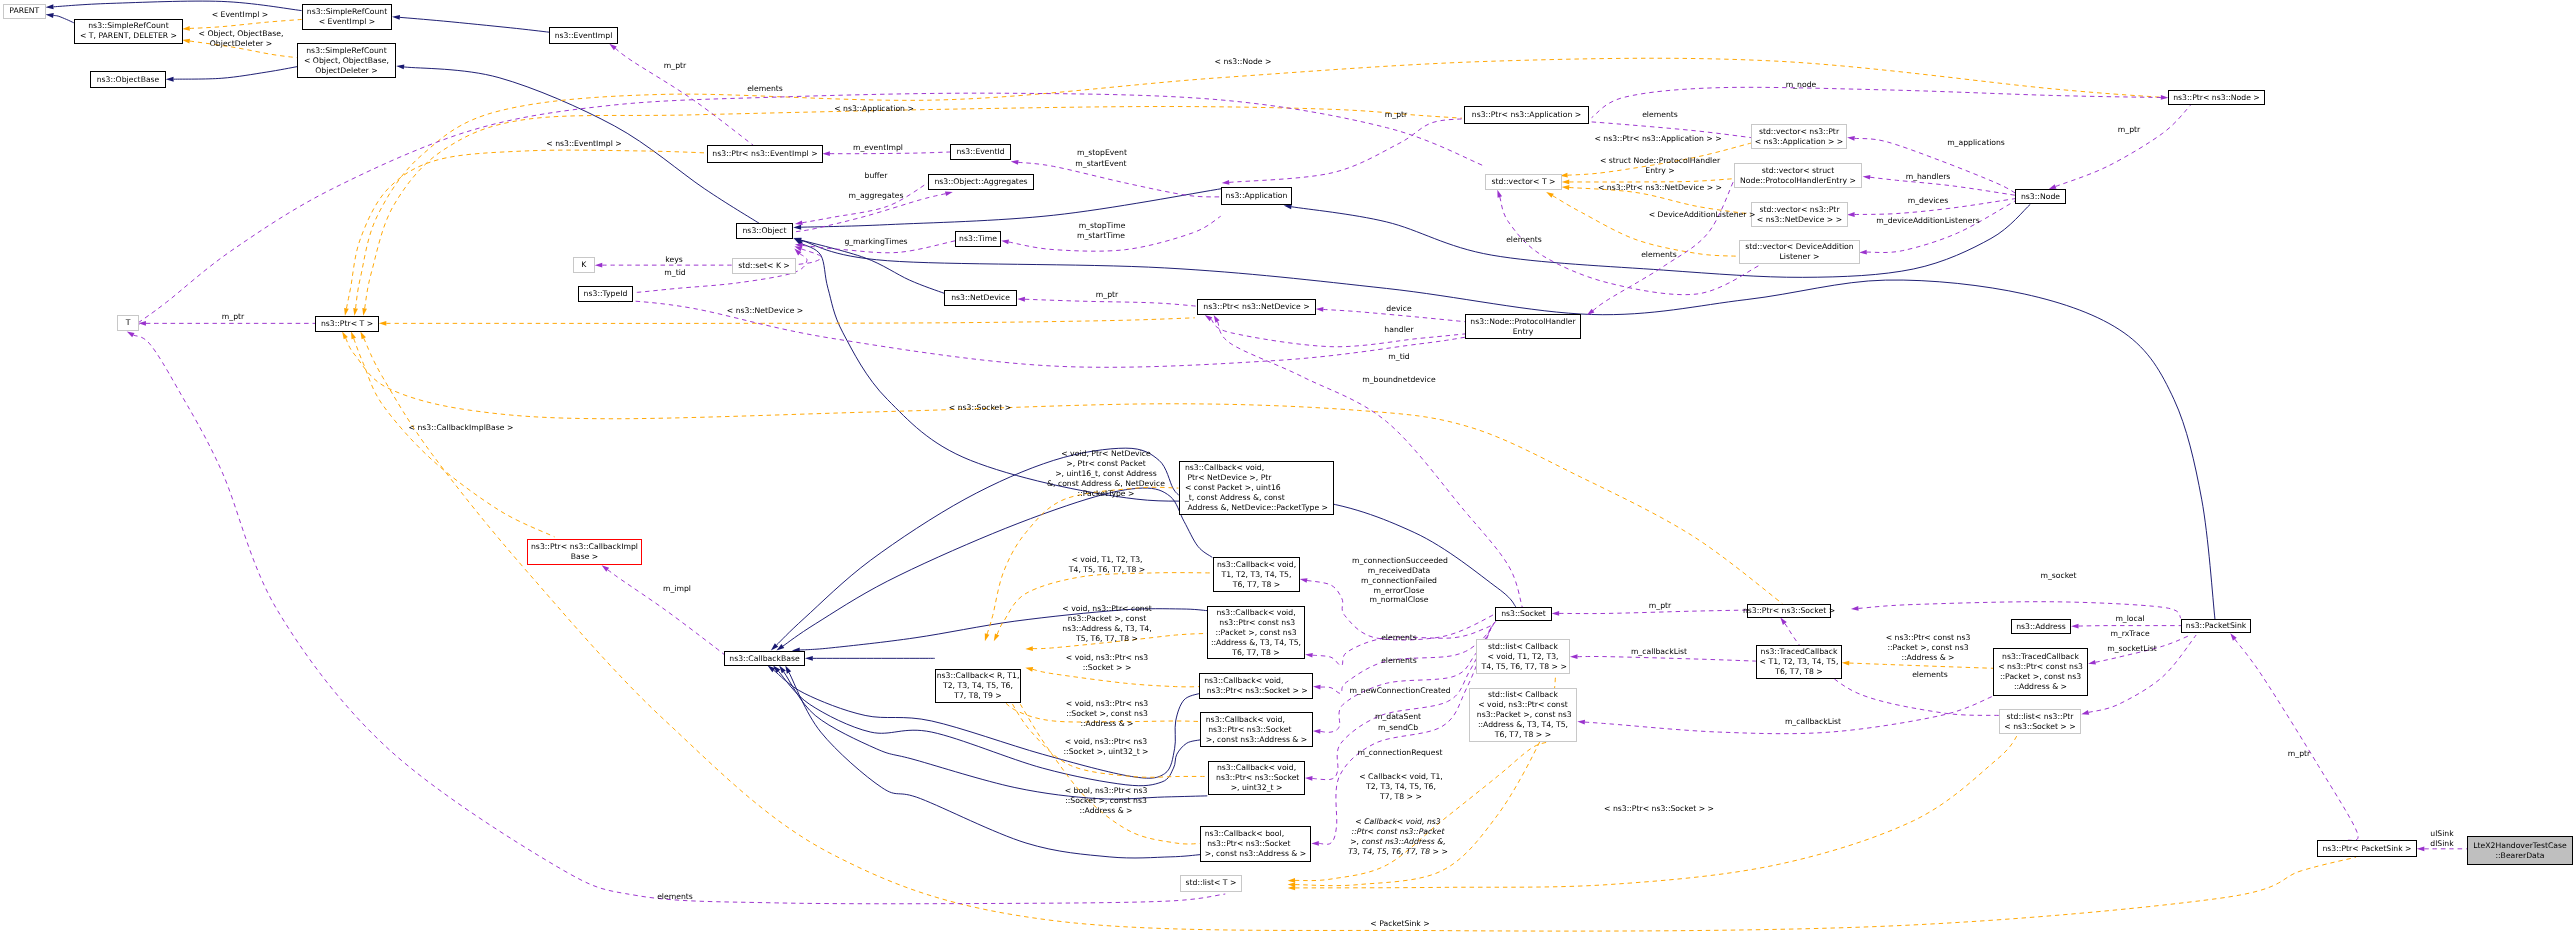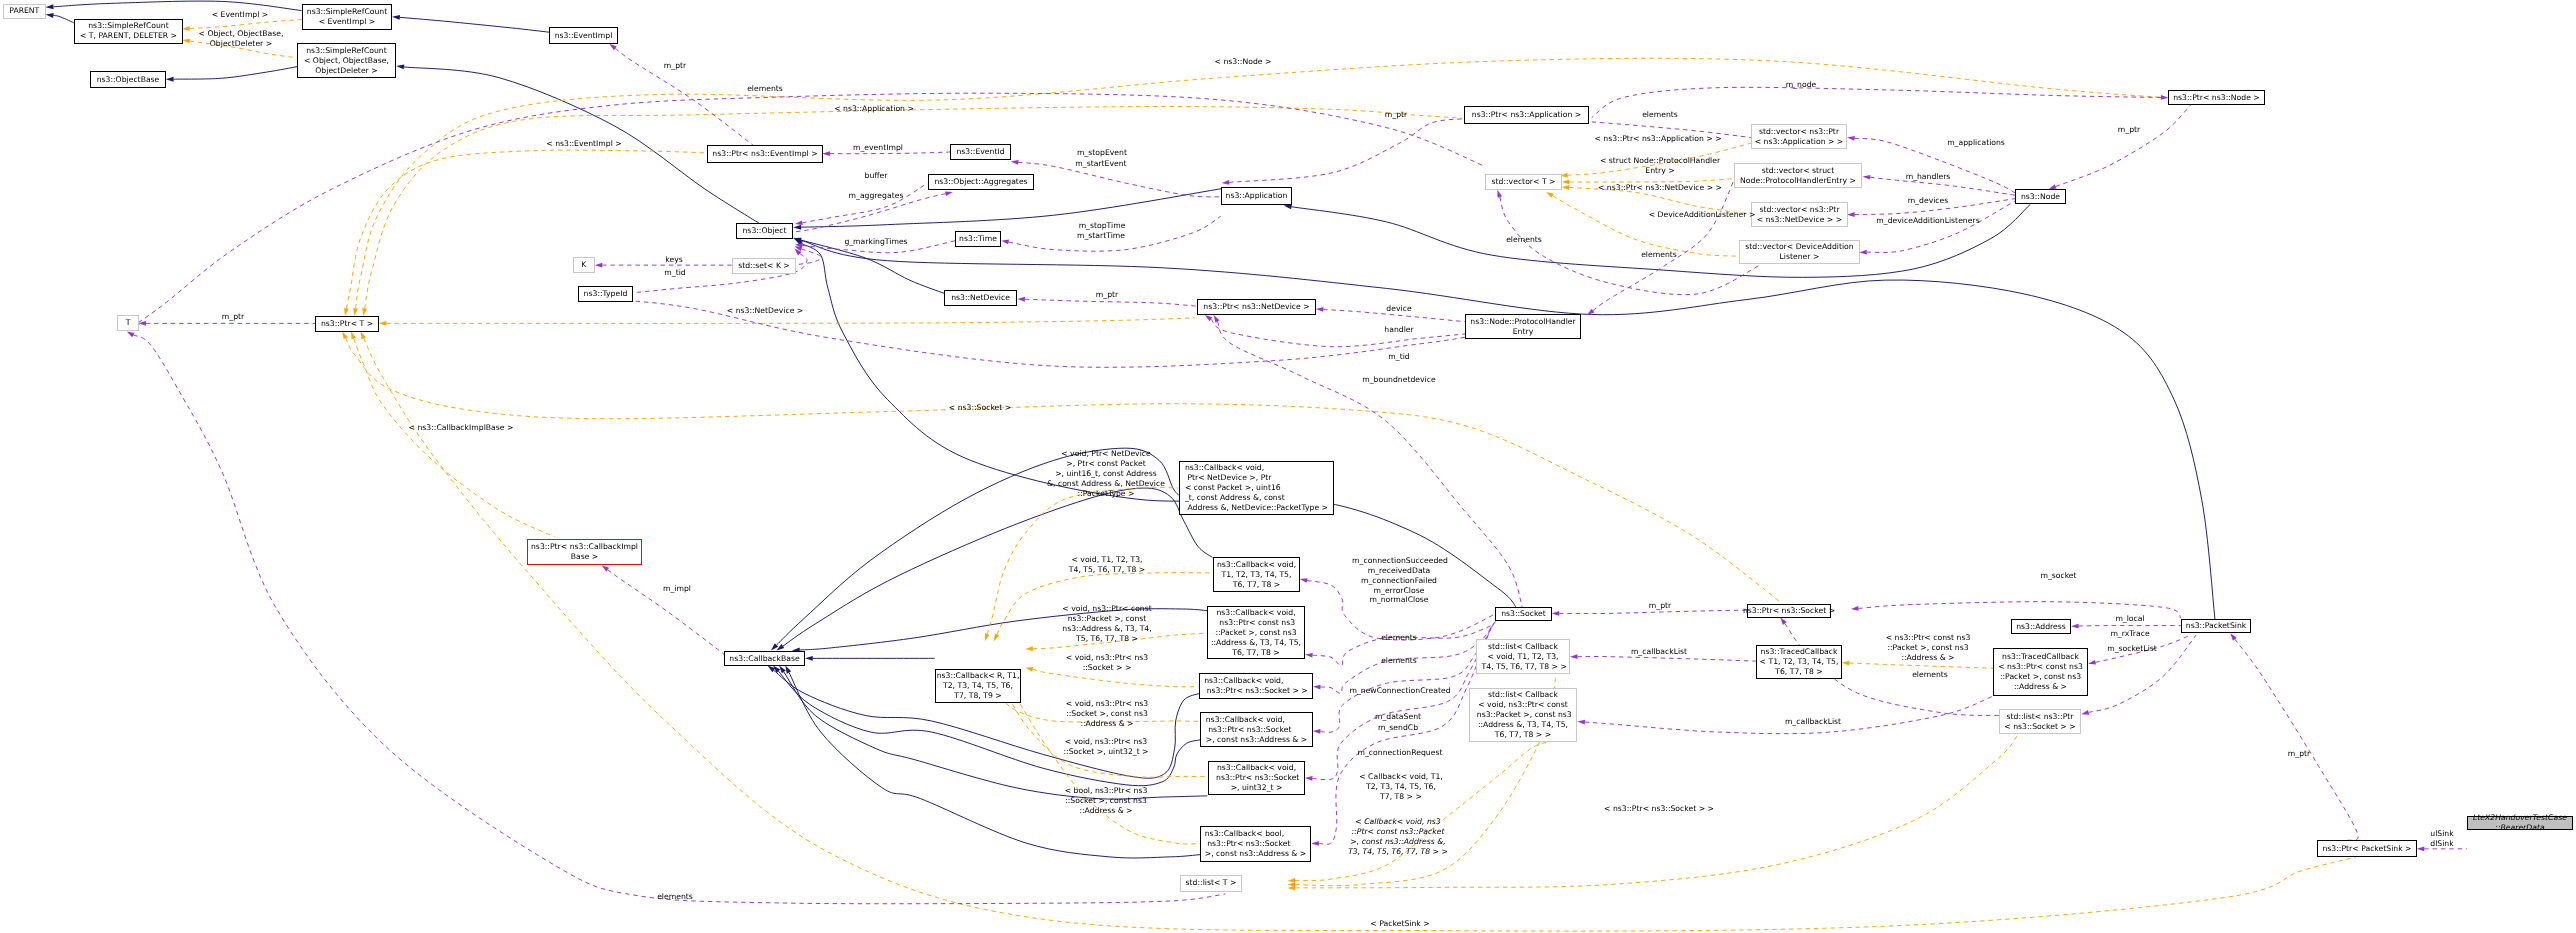--- a/index.html
+++ b/index.html
@@ -273,21 +273,21 @@
 T6, T7, T8 &gt;</span></div>
 <div class="node solid" style="left:2011px;top:619px;width:60px;height:15px;"><span>ns3::Address</span></div>
 <div class="node solid" style="left:1993px;top:648px;width:95px;height:48px;"><span>ns3::TracedCallback
 &lt; ns3::Ptr&lt; const ns3
 ::Packet &gt;, const ns3
 ::Address &amp; &gt;</span></div>
 <div class="node gray" style="left:1999px;top:709px;width:82px;height:25px;"><span>std::list&lt; ns3::Ptr
 &lt; ns3::Socket &gt; &gt;</span></div>
 <div class="node solid" style="left:2181px;top:619px;width:70px;height:14px;"><span>ns3::PacketSink</span></div>
 <div class="node solid" style="left:2317px;top:840px;width:100px;height:17px;"><span>ns3::Ptr&lt; PacketSink &gt;</span></div>
-<div class="node filled" style="left:2467px;top:816px;width:106px;height:14px;font-style:italic;"><span>LteX2HandoverTestCase
+<div class="node filled" style="left:2467px;top:836px;width:106px;height:29px;"><span>LteX2HandoverTestCase
 ::BearerData</span></div>
 <div class="elabel" style="left:240px;top:15px;">&lt; EventImpl &gt;</div>
 <div class="elabel" style="left:241px;top:39px;">&lt; Object, ObjectBase,
 ObjectDeleter &gt;</div>
 <div class="elabel" style="left:1658px;top:139px;">&lt; ns3::Ptr&lt; ns3::Application &gt; &gt;</div>
 <div class="elabel" style="left:1660px;top:166px;">&lt; struct Node::ProtocolHandler
 Entry &gt;</div>
 <div class="elabel" style="left:1660px;top:188px;">&lt; ns3::Ptr&lt; ns3::NetDevice &gt; &gt;</div>
 <div class="elabel" style="left:1659px;top:215px;margin-left:43px;">&lt; DeviceAdditionListener &gt;</div>
 <div class="elabel" style="left:584px;top:144px;">&lt; ns3::EventImpl &gt;</div>

